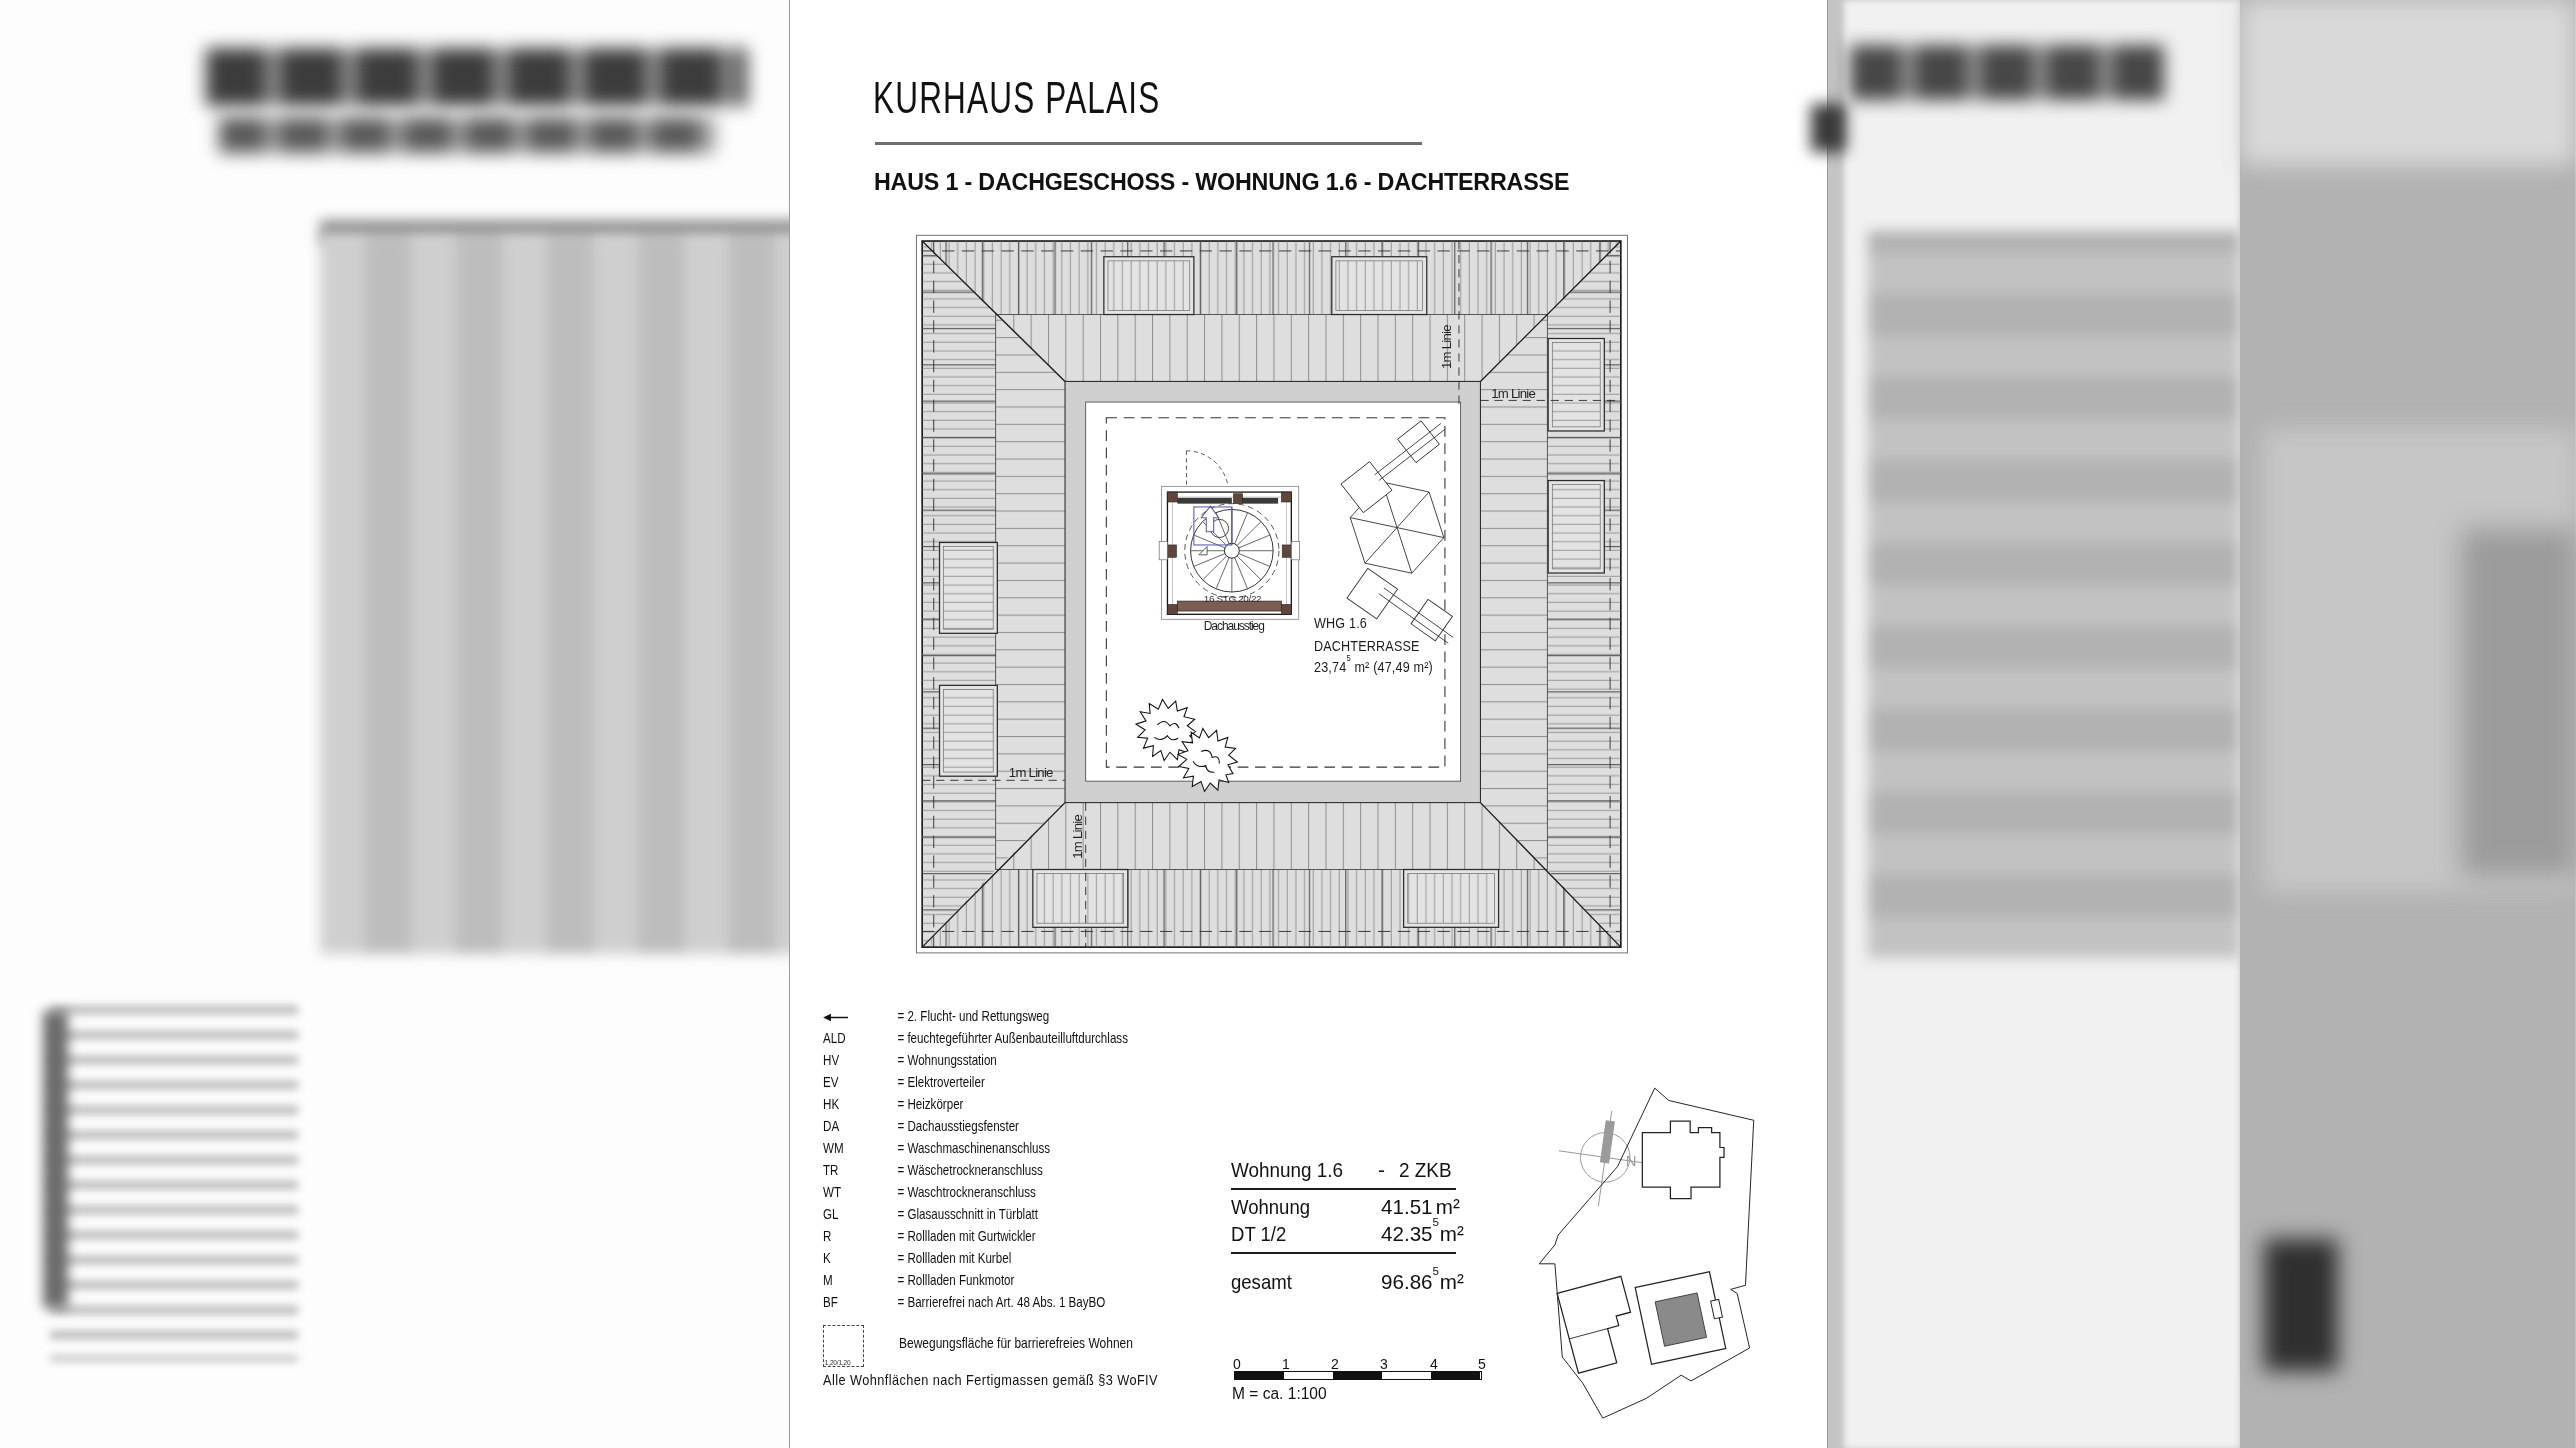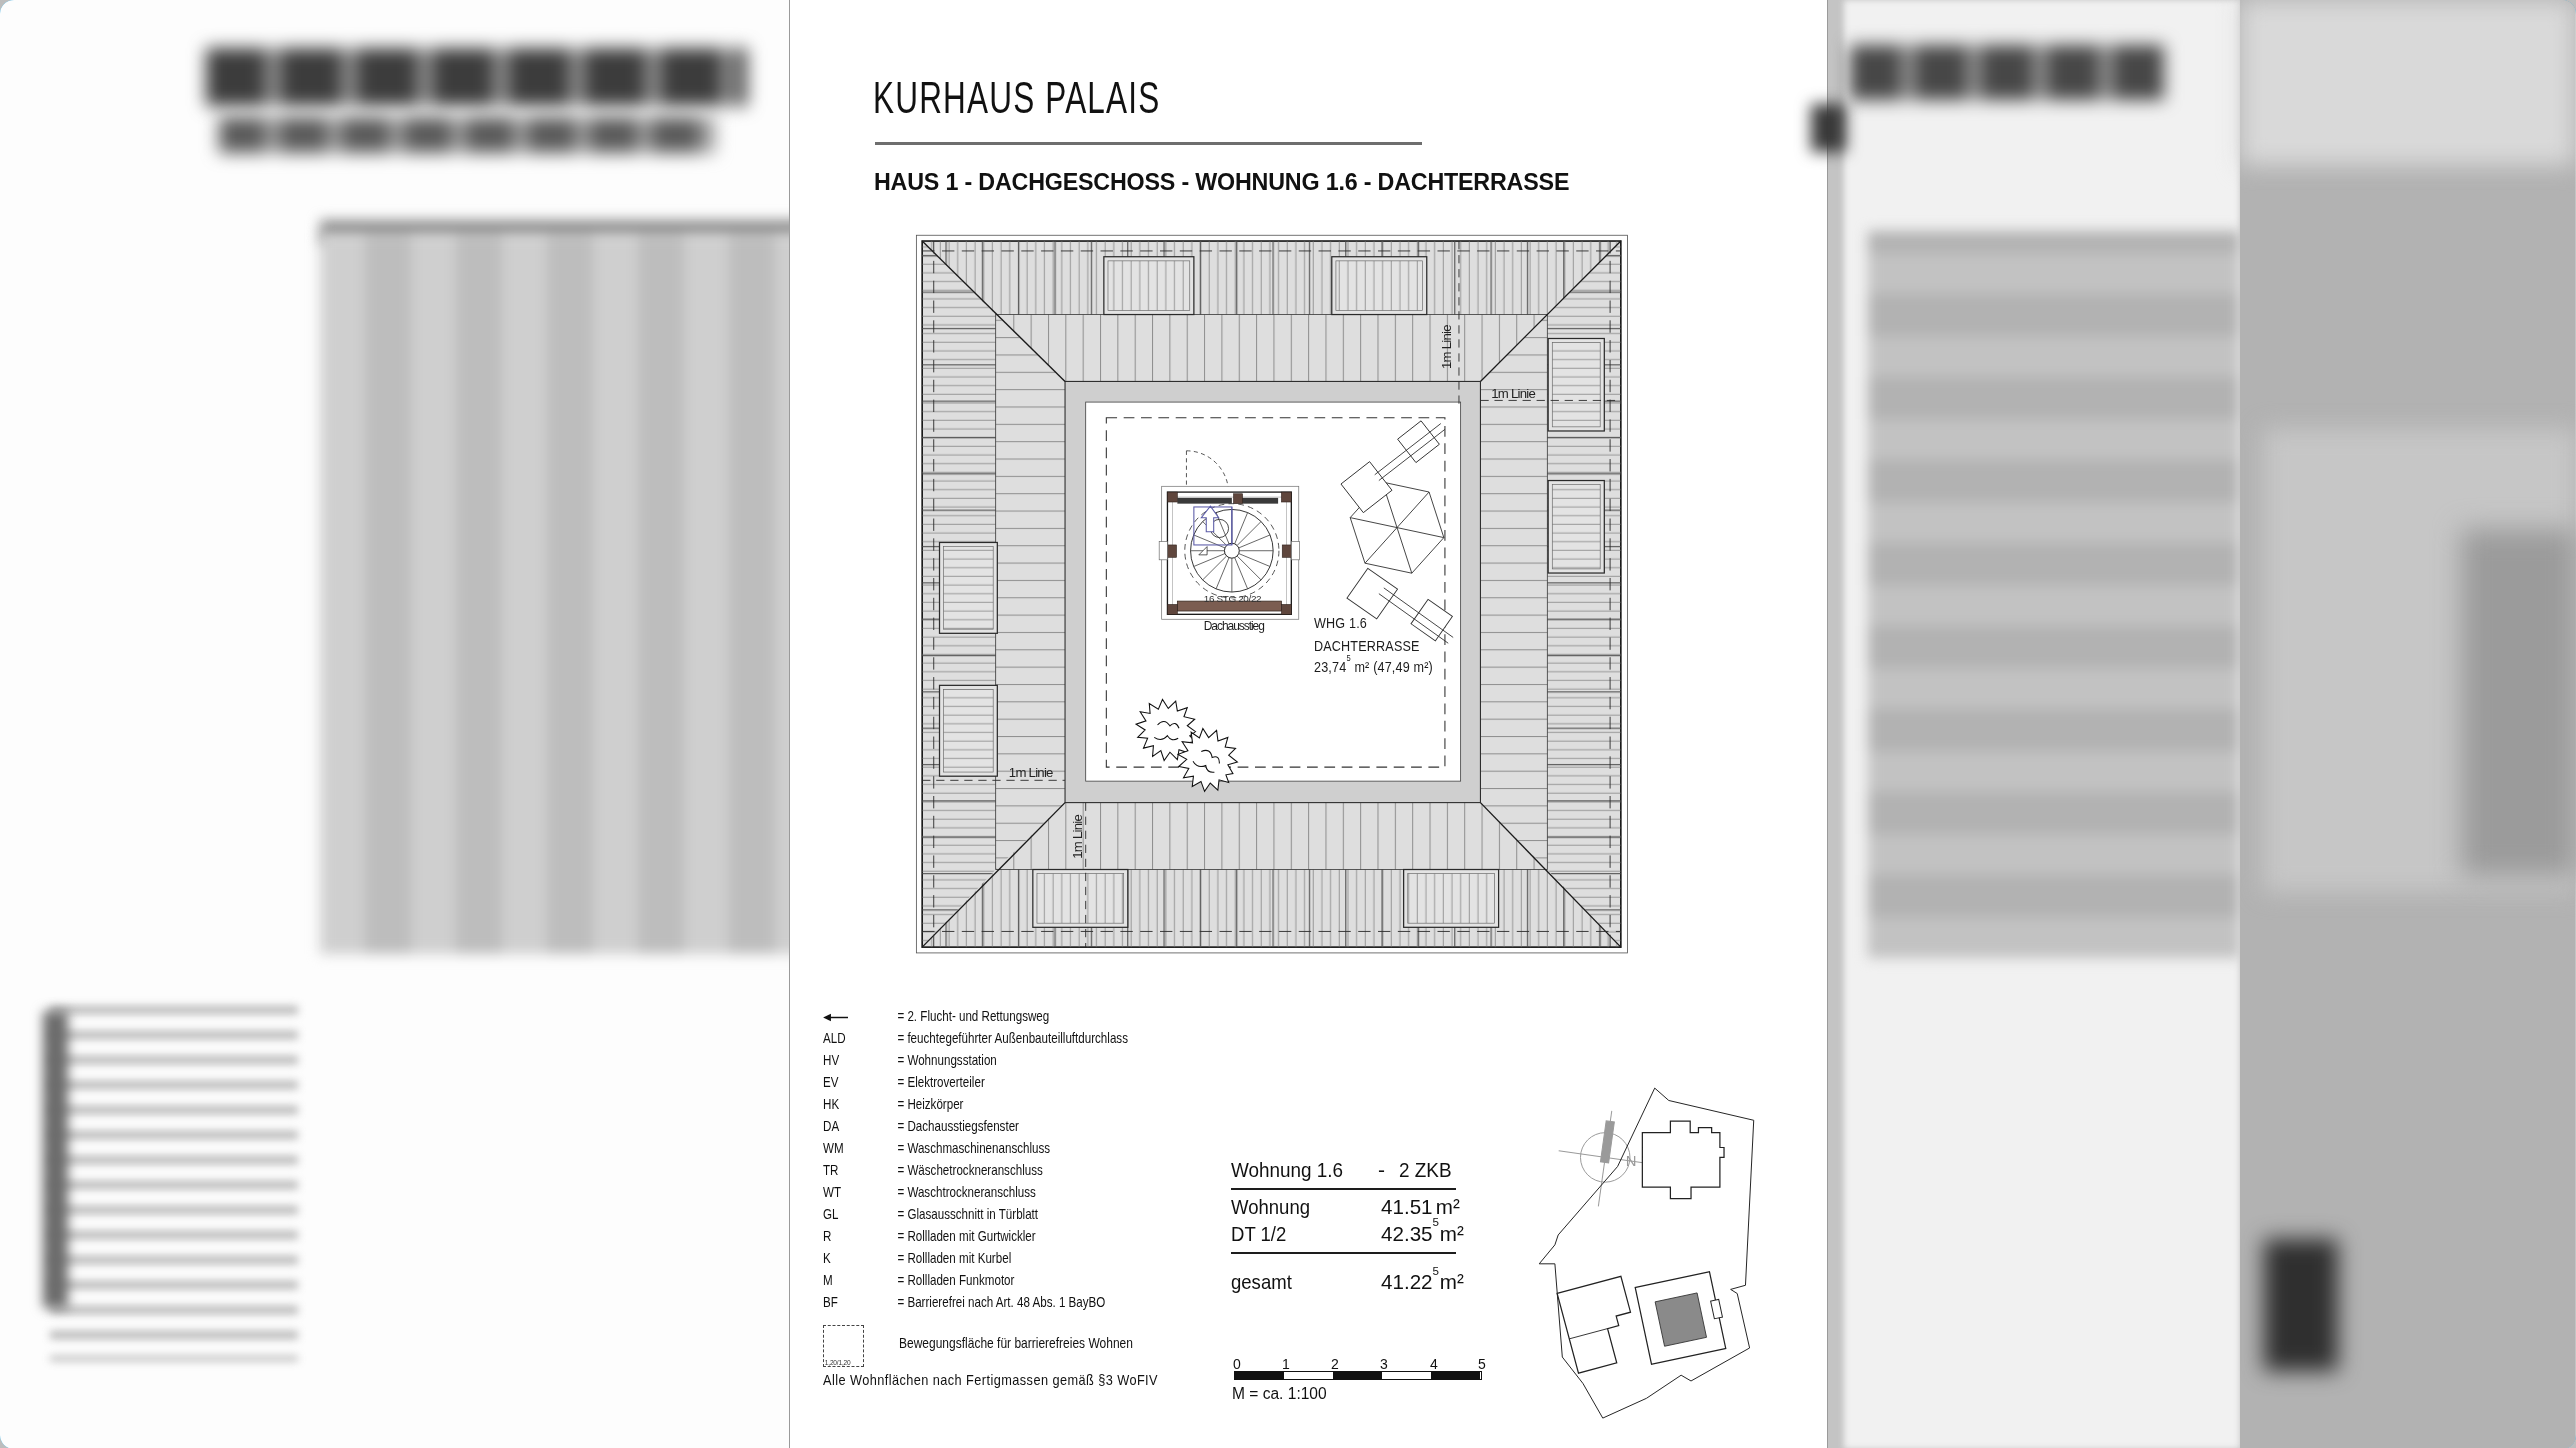--- a/index.html
+++ b/index.html
@@ -1,16 +1,16 @@
 <!DOCTYPE html>
 <html style="font-size:13.2px"><head>
 <meta charset="utf-8">
 <style>
   html,body{margin:0;padding:0;background:#bdbdbd;font-family:"Liberation Sans",sans-serif;}
-  .stage{position:relative;width:2576px;height:1449px;overflow:hidden;background:#0ea5e9;border-radius:14px;}
+  .stage{position:relative;width:2576px;height:1449px;overflow:hidden;background:#0ea5e9;}
   .abs{position:absolute;}
   .blur8{filter:blur(6.6px);}
   .blur10{filter:blur(8.3px);}
   .blur14{filter:blur(11.6px);}
   .page{position:absolute;left:789px;top:0;width:1037px;height:1449px;background:#ffffff;
         border-left:0.8px solid #9a9a9a;border-right:0.8px solid #9a9a9a;z-index:2;}
   .z3{z-index:3;}
   .nowrap{white-space:nowrap;}
   .cx{display:inline-block;transform-origin:0 50%;white-space:nowrap;}
   .title{font-size:45px;color:#111;letter-spacing:1.7px;transform:scaleX(0.70);}
@@ -271,21 +271,21 @@
       <span class="tlabel cx" style="transform:scaleX(0.9);">Wohnung</span>
       <span class="tvalue"><span>41.51</span><sup class="tsup"></sup><span class="tunit">m²</span></span>
     </div>
     <div class="trow" style="top:6.6px;">
       <span class="tlabel cx" style="transform:scaleX(0.9);">DT 1/2</span>
       <span class="tvalue"><span>42.35</span><sup class="tsup">5</sup><span class="tunit" style="margin-left:0.8px;">m²</span></span>
     </div>
     <div class="tline" style="top:94px;height:1.5px;"></div>
     <div class="trow" style="top:28px;">
       <span class="tlabel cx" style="transform:scaleX(0.9);">gesamt</span>
-      <span class="tvalue"><span>41.22</span><sup class="tsup">5</sup><span class="tunit" style="margin-left:0.8px;">m²</span></span>
+      <span class="tvalue"><span>96.86</span><sup class="tsup">5</sup><span class="tunit" style="margin-left:0.8px;">m²</span></span>
     </div>
   </div>
 
   <span class="snum" style="left:1233px;">0</span>
   <span class="snum" style="left:1282px;">1</span>
   <span class="snum" style="left:1331px;">2</span>
   <span class="snum" style="left:1380px;">3</span>
   <span class="snum" style="left:1430px;">4</span>
   <span class="snum" style="left:1478px;">5</span>
   <div class="sbar">

